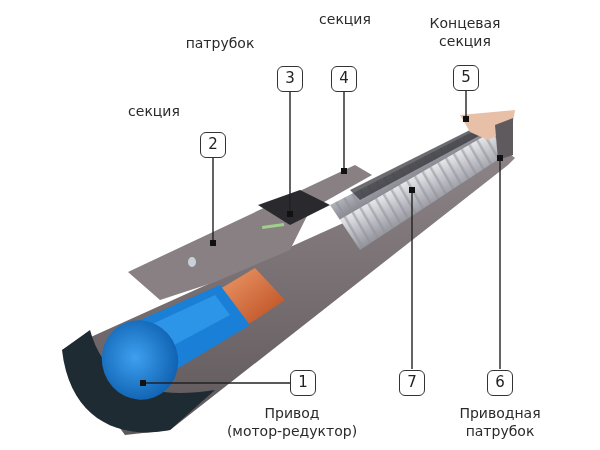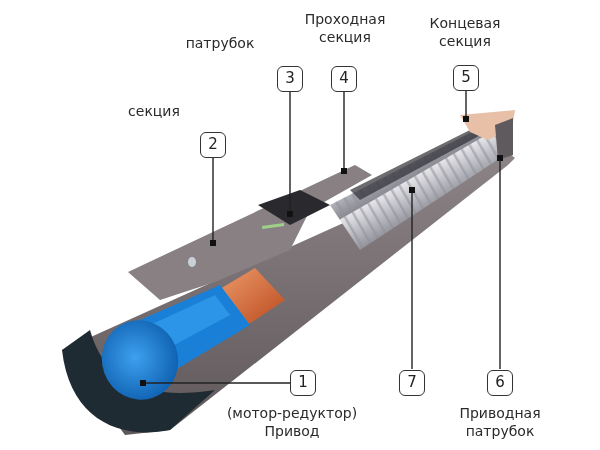--- a/index.html
+++ b/index.html
@@ -93,31 +93,30 @@
   <div class="callout" style="left:290px;top:370px;">1</div>
   <div class="callout" style="left:200px;top:132px;">2</div>
   <div class="callout" style="left:277px;top:66px;">3</div>
   <div class="callout" style="left:331px;top:66px;">4</div>
   <div class="callout" style="left:453px;top:65px;">5</div>
   <div class="callout" style="left:487px;top:370px;">6</div>
   <div class="callout" style="left:399px;top:370px;">7</div>
 
   
   <div class="label" style="left:222px;top:404px;width:140px;">
+    <span>Привод</span>
     <span>(мотор-редуктор)</span>
-    <span>Привод</span>
   </div>
   <div class="label" style="left:104px;top:102px;width:100px;">
     <span>секция</span>
   </div>
   <div class="label" style="left:160px;top:34px;width:120px;">
     <span>патрубок</span>
   </div>
   <div class="label" style="left:295px;top:10px;width:100px;">
-    <span>Проходная</span>
     <span>секция</span>
   </div>
   <div class="label" style="left:420px;top:14px;width:90px;text-align:center;">
     <span>Концевая</span>
     <span>секция</span>
   </div>
   <div class="label" style="left:450px;top:404px;width:100px;">
     <span>Приводная</span>
     <span>патрубок</span>
   </div>

